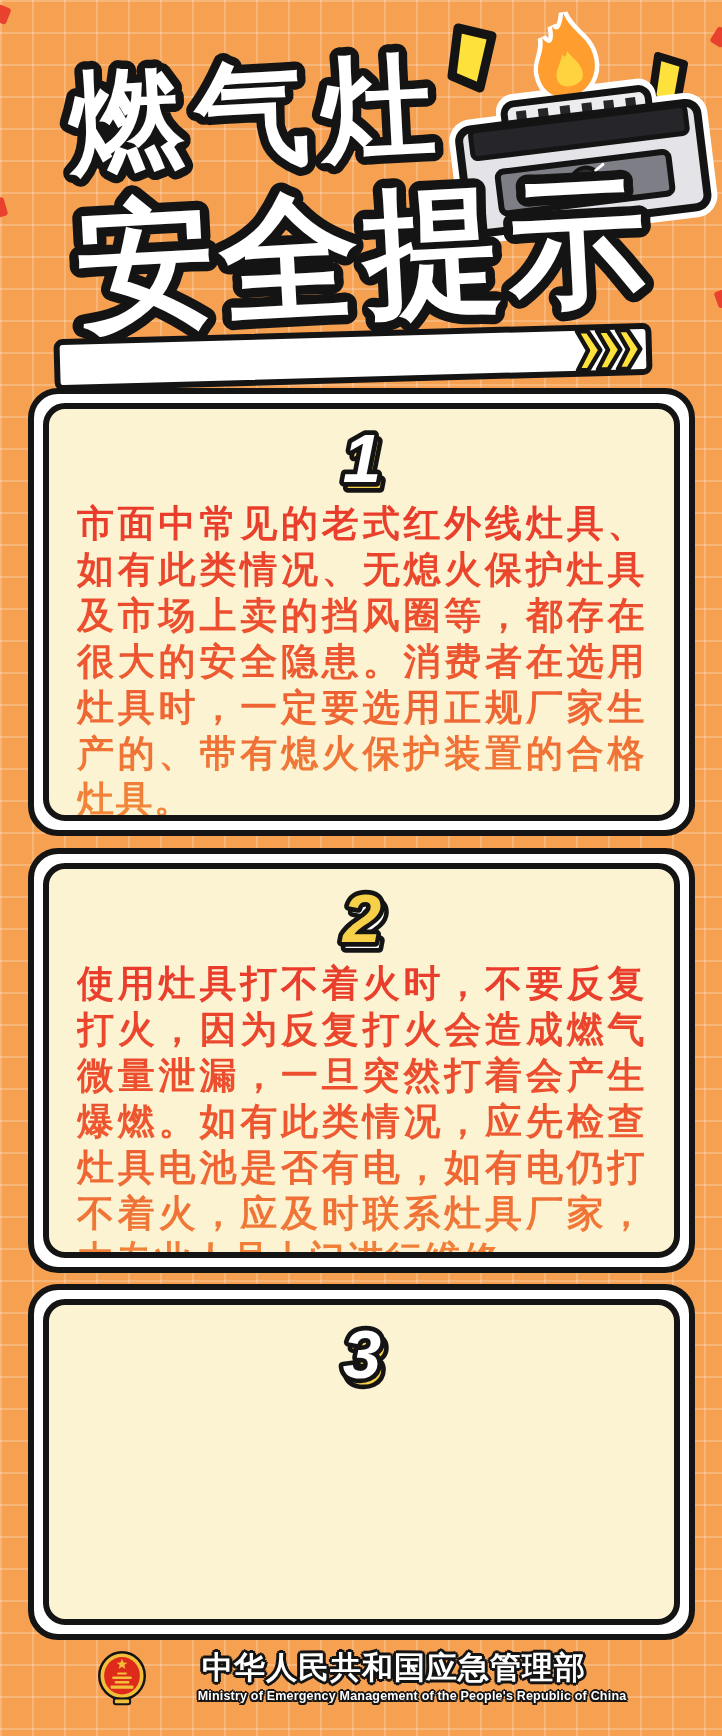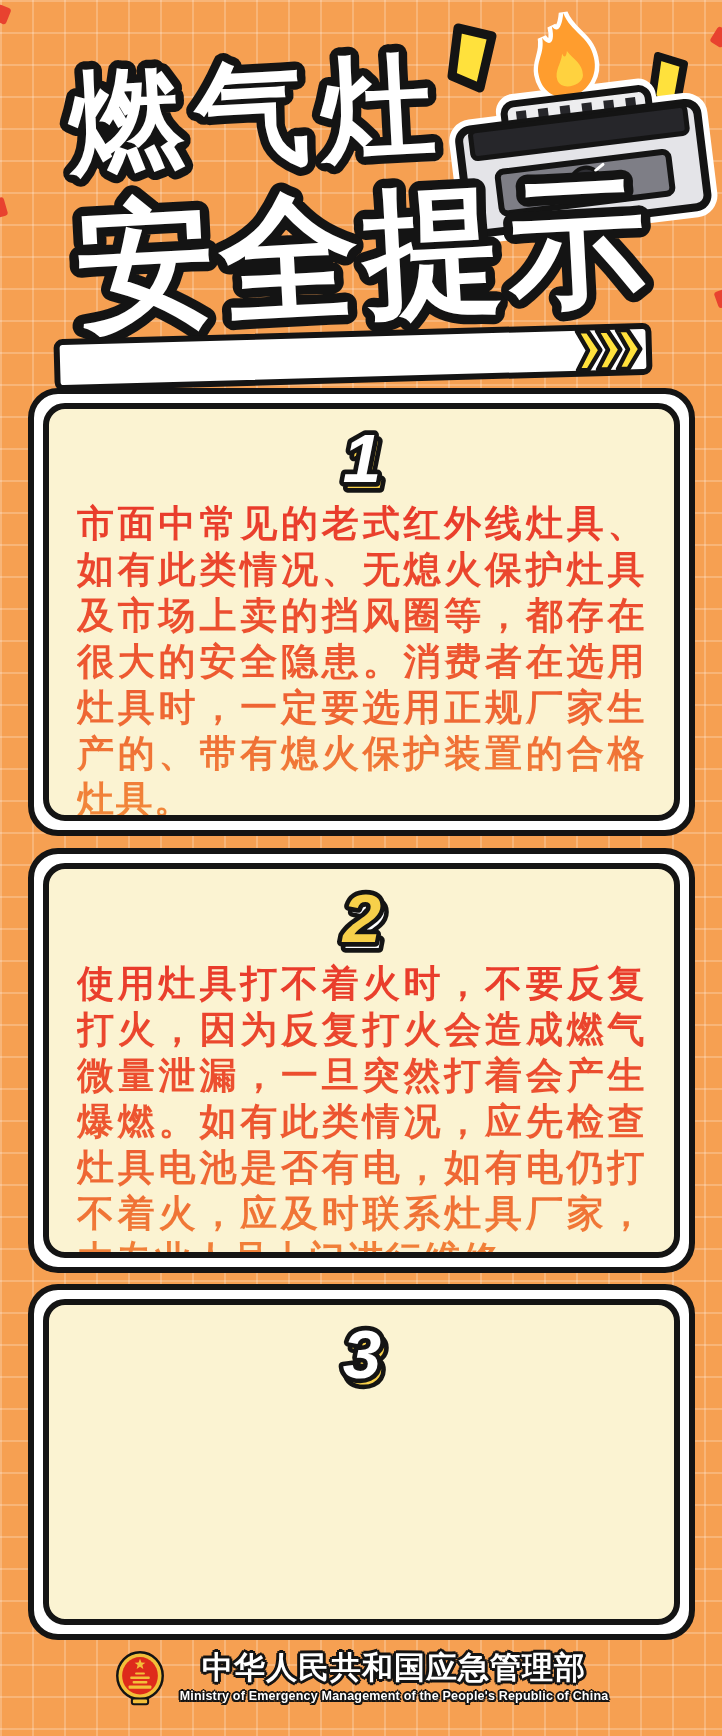--- a/index.html
+++ b/index.html
@@ -47,21 +47,21 @@
   }
   
   .footer{position:absolute;top:1650px;left:0;width:722px;display:flex;align-items:flex-start;
     justify-content:center;gap:14px;}
   .footer-text{display:flex;flex-direction:column;align-items:center;}
   .footer-cn{font-size:31px;font-weight:900;color:#ffffff;letter-spacing:1px;line-height:36px;
     text-shadow:-2px -2px 0 #141414,2px -2px 0 #141414,-2px 2px 0 #141414,2px 2px 0 #141414,
       0 -3px 0 #141414,0 3px 0 #141414,-3px 0 0 #141414,3px 0 0 #141414;}
   .footer-en{margin-top:3px;font-size:12.5px;font-weight:bold;color:#ffffff;letter-spacing:.2px;
     text-shadow:-1.5px -1.5px 0 #141414,1.5px -1.5px 0 #141414,-1.5px 1.5px 0 #141414,1.5px 1.5px 0 #141414,
-      0 2px 0 #141414,2px 0 0 #141414,-2px 0 0 #141414,0 -2px 0 #141414;}
+      0 2px 0 #141414,2px 0 0 #141414,-2px 0 0 #141414,0 -2px 0 #141414;padding-left:36px;}
   .emblem-svg{width:52px;height:58px;flex:0 0 auto;}
   
   .confetti{position:absolute;background:#E8422F;border-radius:3px;z-index:5;}
   .c1{left:-5px;top:6px;width:14px;height:17px;transform:rotate(22deg);}
   .c2{left:-7px;top:198px;width:13px;height:19px;transform:rotate(-16deg);}
   .c3{right:-5px;top:28px;width:14px;height:18px;transform:rotate(32deg);}
   .c4{right:-7px;top:290px;width:13px;height:17px;transform:rotate(-20deg);}
 </style>
 </head>
 <body>

